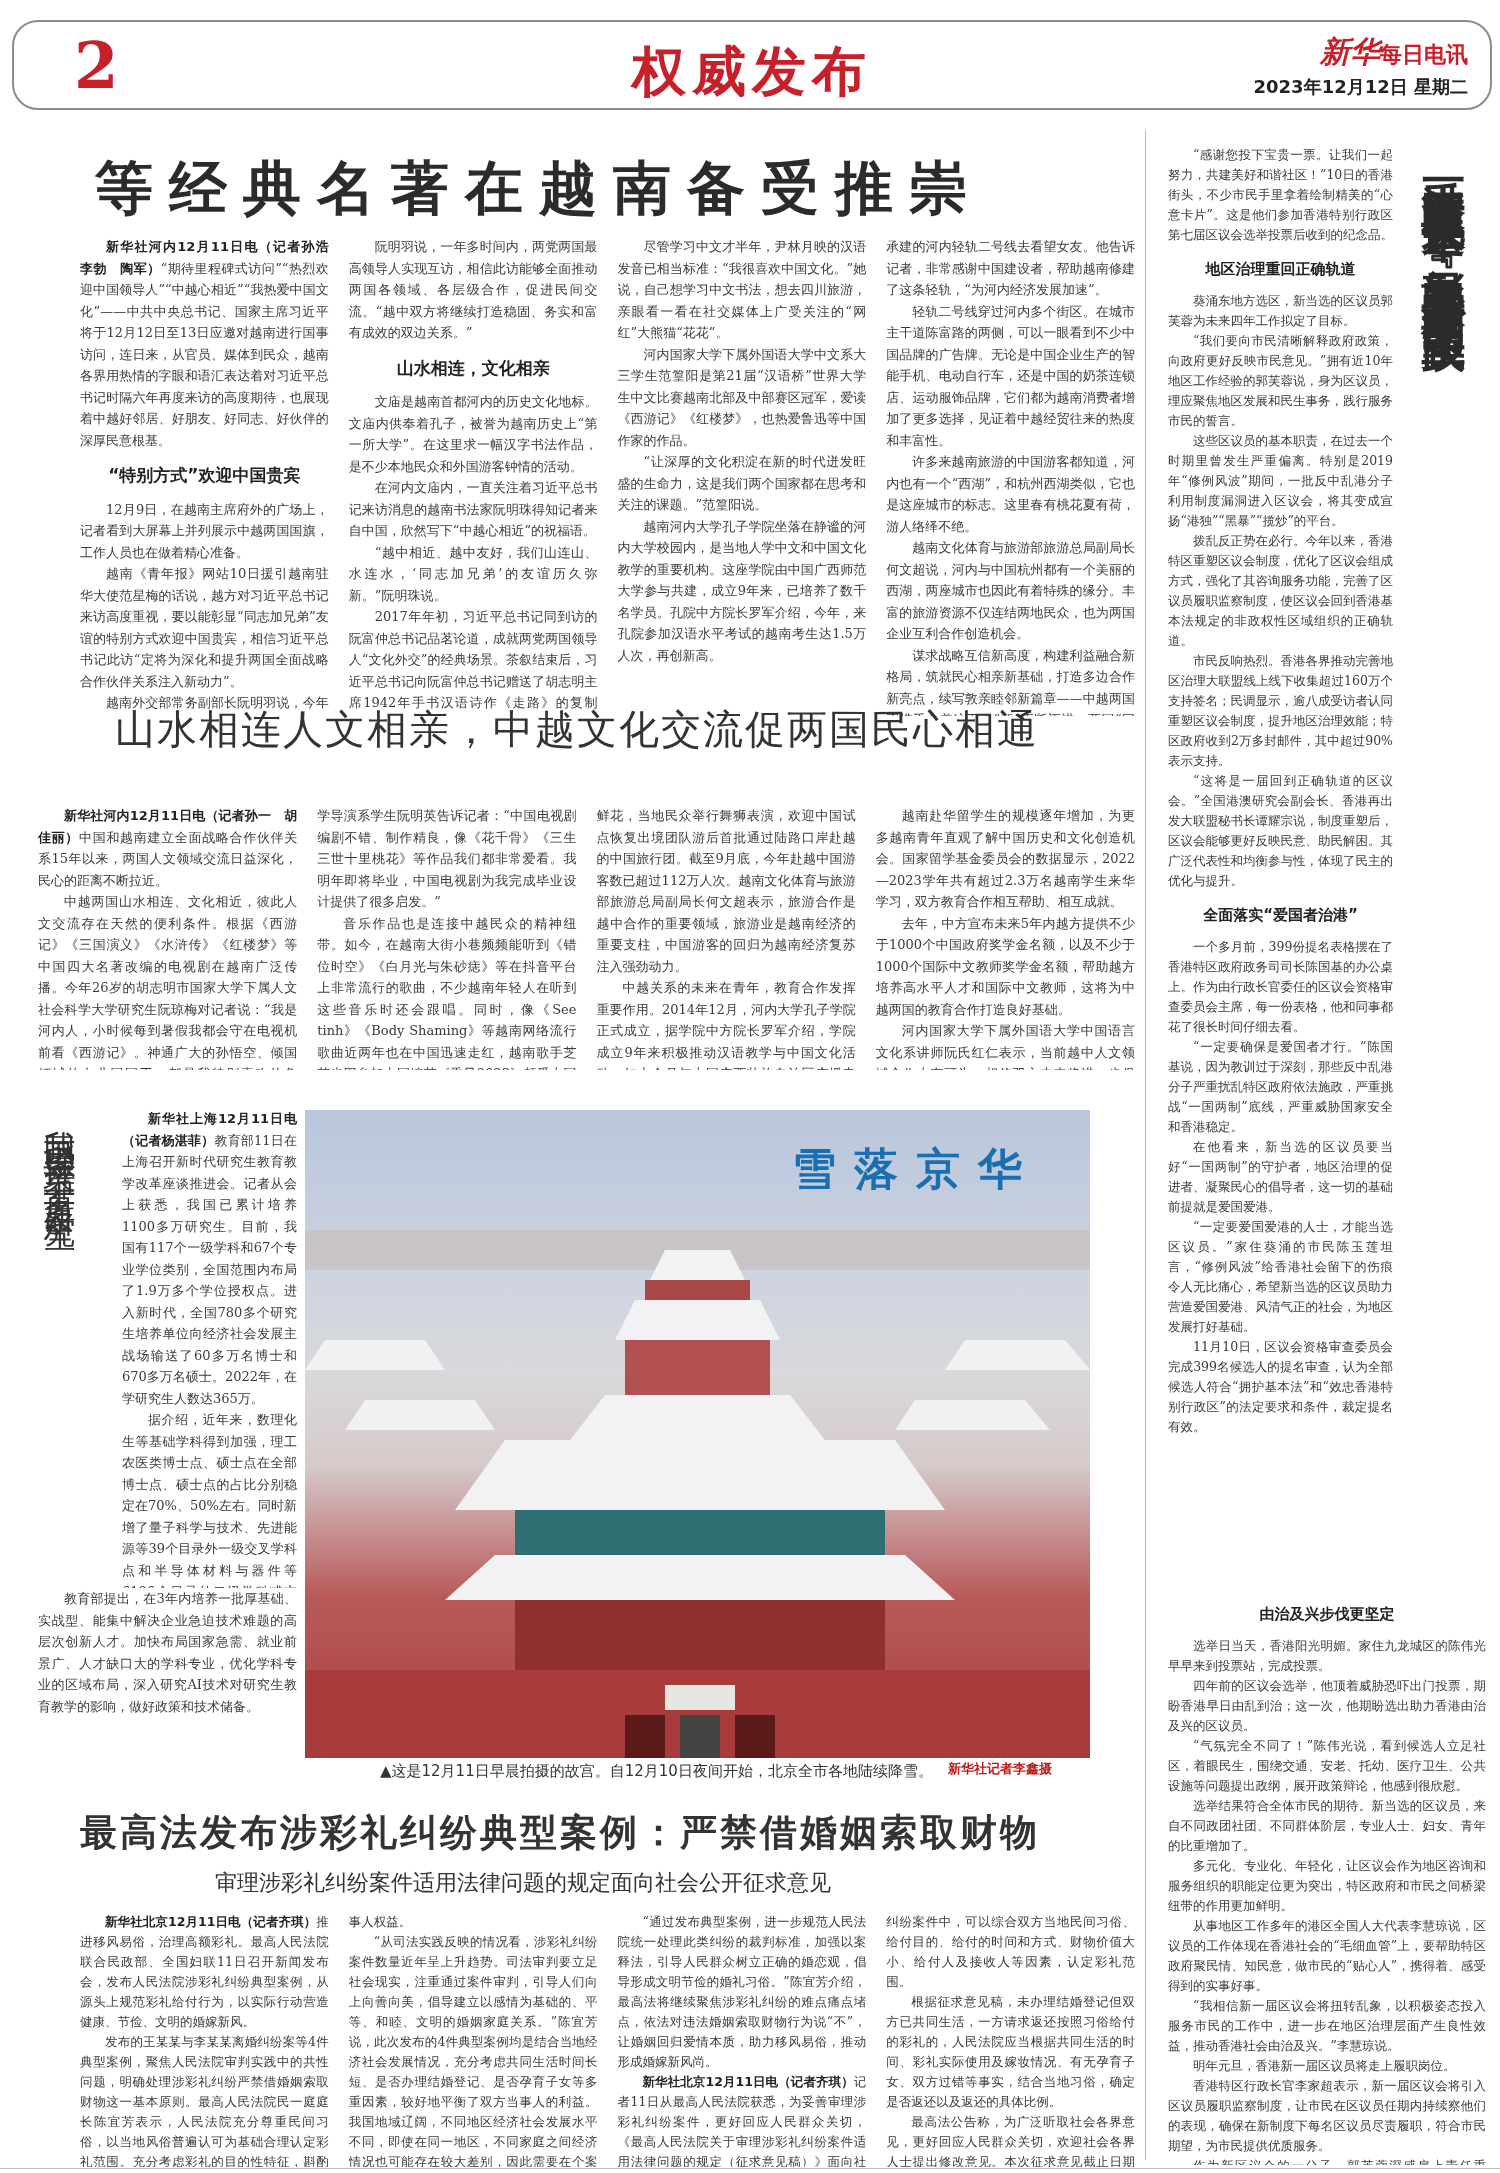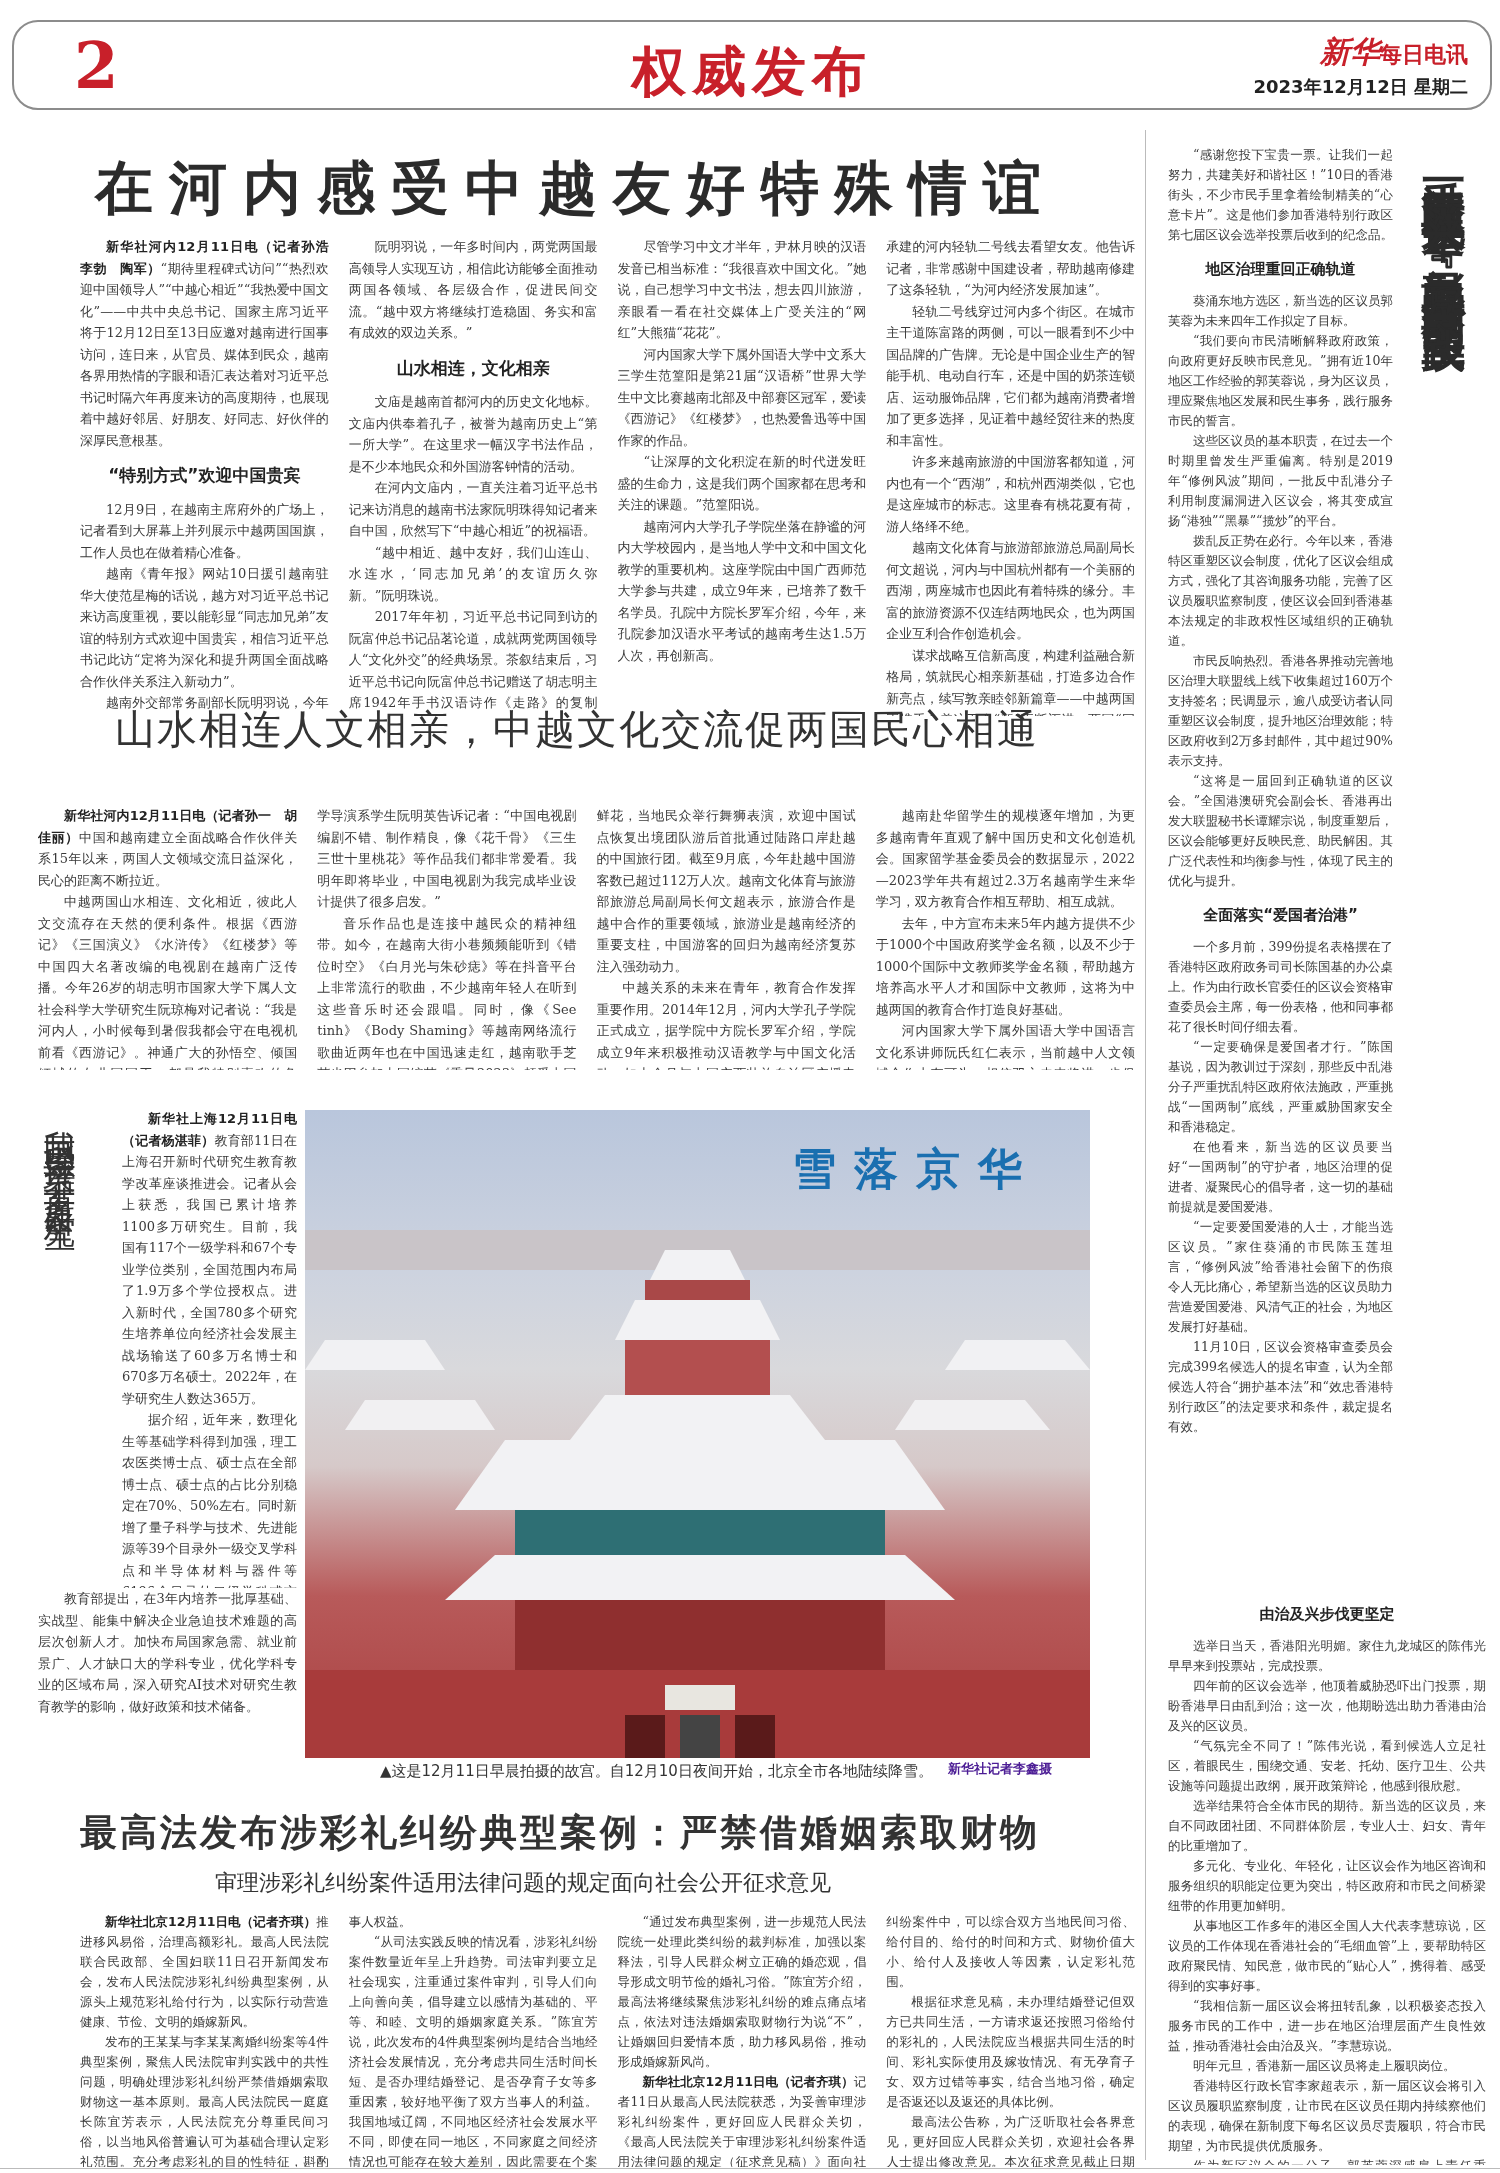--- a/index.html
+++ b/index.html
@@ -37,37 +37,37 @@
   }
   .vline { position: absolute; width: 1px; background: #bbb; }
   .hline { position: absolute; height: 1px; background: #bbb; }
 
   .photo {
     position: absolute; left: 305px; top: 1110px; width: 785px; height: 648px; overflow: hidden;
     background: linear-gradient(#b9c6dc 0%, #cdd3df 25%, #d9d9dc 40%, #d6c9c9 55%, #b85a5a 75%, #a84040 100%);
   }
   .photo-title { position: absolute; right: 50px; top: 30px; font-size: 44px; font-weight: bold; color: #1a6fb0; letter-spacing: 18px; font-family: "DejaVu Sans", sans-serif; }
   .caption { position: absolute; left: 380px; top: 1762px; font-size: 15px; color: #333; font-family: "DejaVu Sans", sans-serif; }
-  .credit { position: absolute; left: 948px; top: 1760px; font-size: 13px; font-weight: bold; color: #4c1d95; font-family: "DejaVu Sans", sans-serif; }
+  .credit { position: absolute; left: 948px; top: 1760px; font-size: 13px; font-weight: bold; color: #b91c1c; font-family: "DejaVu Sans", sans-serif; }
 </style>
 </head>
 <body>
 
 <header class="masthead">
   <div class="page-num">2</div>
   <div class="section-title">权威发布</div>
   <div class="brand">
     <div class="brand-logo">
       <span>新华</span><span class="small">每日电讯</span>
     </div>
     <div class="brand-date">2023年12月12日 星期二</div>
   </div>
 </header>
 
-<h1 class="headline" style="left:95px; top:150px; font-size:58px; letter-spacing:16px;">在河内感受中越友好特殊情谊</h1>
+<h1 class="headline" style="left:95px; top:150px; font-size:58px; letter-spacing:16px;">等经典名著在越南备受推崇</h1>
 
 <div class="cols" style="left:80px; top:236px; width:1055px; height:480px;">
   <div class="col">
     <p><span class="lead">新华社河内12月11日电（记者孙浩　李勃　陶军）</span><span>“期待里程碑式访问”“热烈欢迎中国领导人”“中越心相近”“我热爱中国文化”——中共中央总书记、国家主席习近平将于12月12日至13日应邀对越南进行国事访问，连日来，从官员、媒体到民众，越南各界用热情的字眼和语汇表达着对习近平总书记时隔六年再度来访的高度期待，也展现着中越好邻居、好朋友、好同志、好伙伴的深厚民意根基。</span></p>
     <h4>“特别方式”欢迎中国贵宾</h4>
     <p>12月9日，在越南主席府外的广场上，记者看到大屏幕上并列展示中越两国国旗，工作人员也在做着精心准备。</p>
     <p>越南《青年报》网站10日援引越南驻华大使范星梅的话说，越方对习近平总书记来访高度重视，要以能彰显“同志加兄弟”友谊的特别方式欢迎中国贵宾，相信习近平总书记此访“定将为深化和提升两国全面战略合作伙伴关系注入新动力”。</p>
     <p>越南外交部常务副部长阮明羽说，今年正值越中建立全面战略合作伙伴关系15周年，习近平总书记此次对越南进行的国事访问“将是越中两国关系中一次里程碑式的访问”，期待此访促进双方关系再上“新高度”，双方能够达成一系列务实合作成果。</p>
   </div>
   <div class="col">

